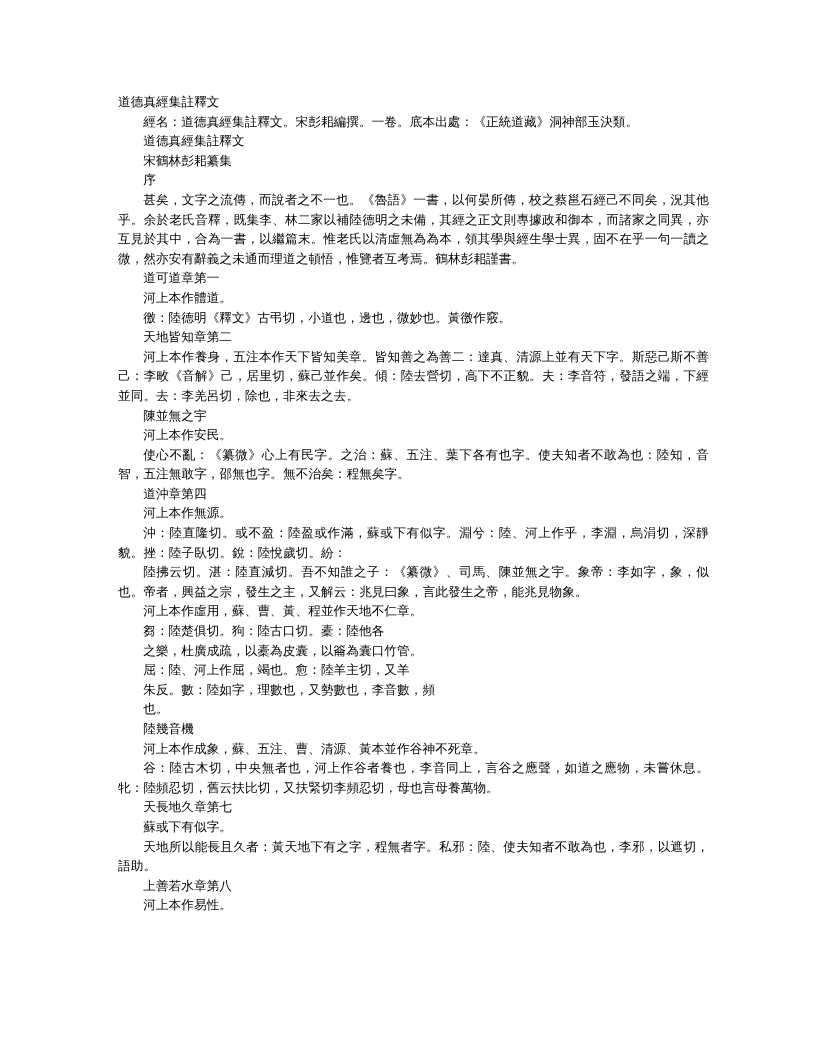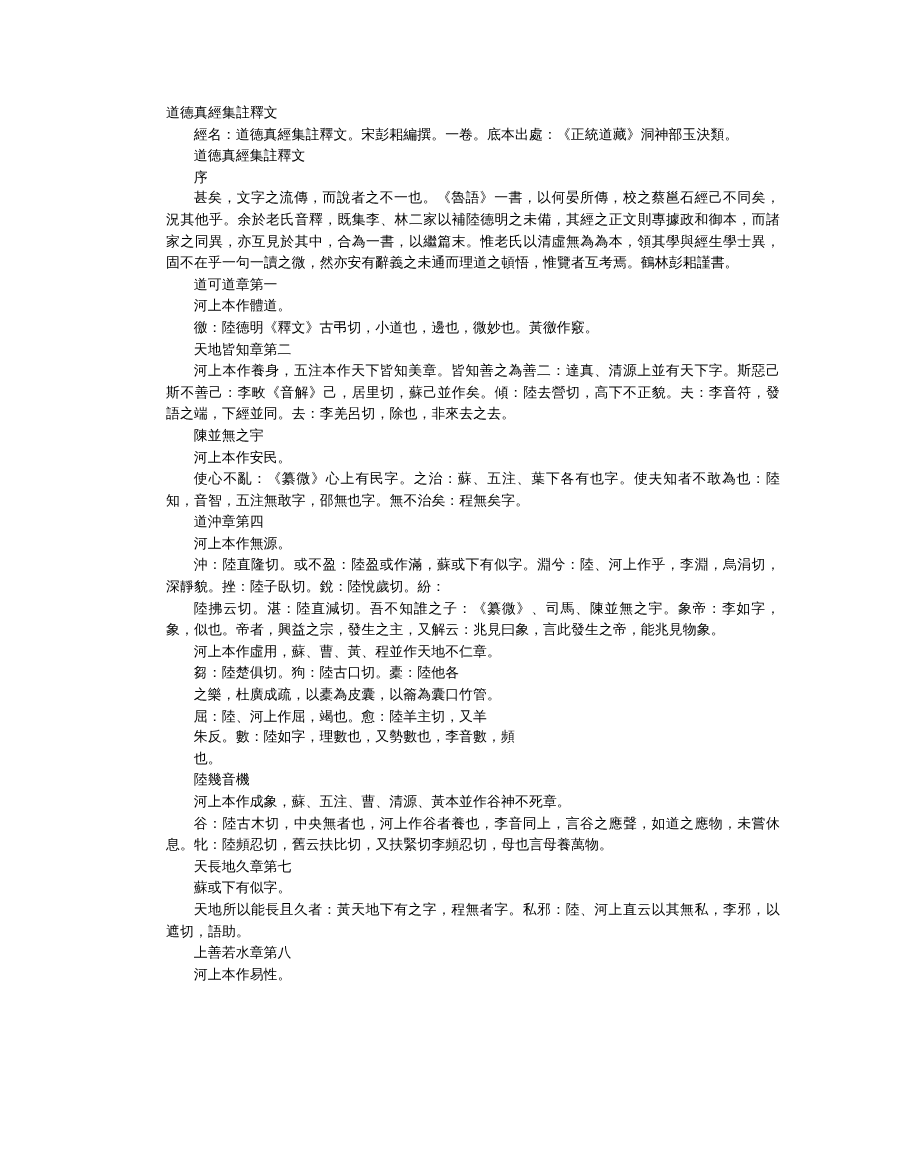--- a/index.html
+++ b/index.html
@@ -22,39 +22,39 @@
     padding: 92px 107px 0 118px;
     background: #ffffff;
   }
   .doc-body {
     font-size: 12.6px;
     line-height: 19.6px;
     text-align: justify;
     text-justify: inter-character;
     letter-spacing: 0.1px;
     word-break: break-all;
-    margin-left: 33px;
   }
   p.para {
     margin: 0;
     padding: 0;
     text-indent: 0;
   }
   p.para.indent {
     text-indent: 2em;
   }
 </style>
 </head>
 <body>
 
 <div class="page">
   <div class="doc-body" id="doc-body">
       <p class="para">道德真經集註釋文</p>
       <p class="para indent">經名：道德真經集註釋文。宋彭耜編撰。一卷。底本出處：《正統道藏》洞神部玉決類。</p>
       <p class="para indent">道德真經集註釋文</p>
+      <p class="para indent">宋鶴林彭耜纂集</p>
       <p class="para indent">序</p>
       <p class="para indent">甚矣，文字之流傳，而說者之不一也。《魯語》一書，以何晏所傳，校之蔡邕石經己不同矣，況其他乎。余於老氏音釋，既集李、林二家以補陸德明之未備，其經之正文則專據政和御本，而諸家之同異，亦互見於其中，合為一書，以繼篇末。惟老氏以清虛無為為本，領其學與經生學士異，固不在乎一句一讀之微，然亦安有辭義之未通而理道之頓悟，惟覽者互考焉。鶴林彭耜謹書。</p>
       <p class="para indent">道可道章第一</p>
       <p class="para indent">河上本作體道。</p>
       <p class="para indent">徼：陸德明《釋文》古弔切，小道也，邊也，微妙也。黃徼作竅。</p>
       <p class="para indent">天地皆知章第二</p>
       <p class="para indent">河上本作養身，五注本作天下皆知美章。皆知善之為善二：達真、清源上並有天下字。斯惡己斯不善己：李畋《音解》己，居里切，蘇己並作矣。傾：陸去營切，高下不正貌。夫：李音符，發語之端，下經並同。去：李羌呂切，除也，非來去之去。</p>
       <p class="para indent">陳並無之宇</p>
       <p class="para indent">河上本作安民。</p>
       <p class="para indent">使心不亂：《纂微》心上有民字。之治：蘇、五注、葉下各有也字。使夫知者不敢為也：陸知，音智，五注無敢字，邵無也字。無不治矣：程無矣字。</p>
@@ -66,17 +66,17 @@
       <p class="para indent">芻：陸楚俱切。狗：陸古口切。橐：陸他各</p>
       <p class="para indent">之樂，杜廣成疏，以橐為皮囊，以籥為囊口竹管。</p>
       <p class="para indent">屈：陸、河上作屈，竭也。愈：陸羊主切，又羊</p>
       <p class="para indent">朱反。數：陸如字，理數也，又勢數也，李音數，頻</p>
       <p class="para indent">也。</p>
       <p class="para indent">陸幾音機</p>
       <p class="para indent">河上本作成象，蘇、五注、曹、清源、黃本並作谷神不死章。</p>
       <p class="para indent">谷：陸古木切，中央無者也，河上作谷者養也，李音同上，言谷之應聲，如道之應物，未嘗休息。牝：陸頻忍切，舊云扶比切，又扶緊切李頻忍切，母也言母養萬物。</p>
       <p class="para indent">天長地久章第七</p>
       <p class="para indent">蘇或下有似字。</p>
-      <p class="para indent">天地所以能長且久者：黃天地下有之字，程無者字。私邪：陸、河上直云以其無私，李邪，以遮切，語助。</p>
+      <p class="para indent">天地所以能長且久者：黃天地下有之字，程無者字。私邪：陸、使夫知者不敢為也，李邪，以遮切，語助。</p>
       <p class="para indent">上善若水章第八</p>
       <p class="para indent">河上本作易性。</p>
     </div>
 </div>
 
 </body></html>

